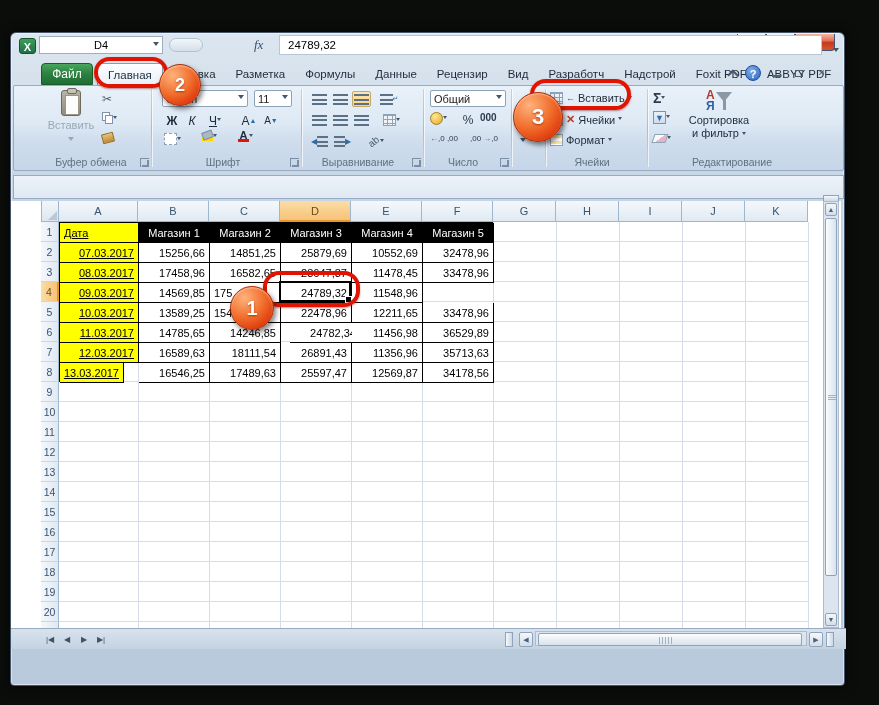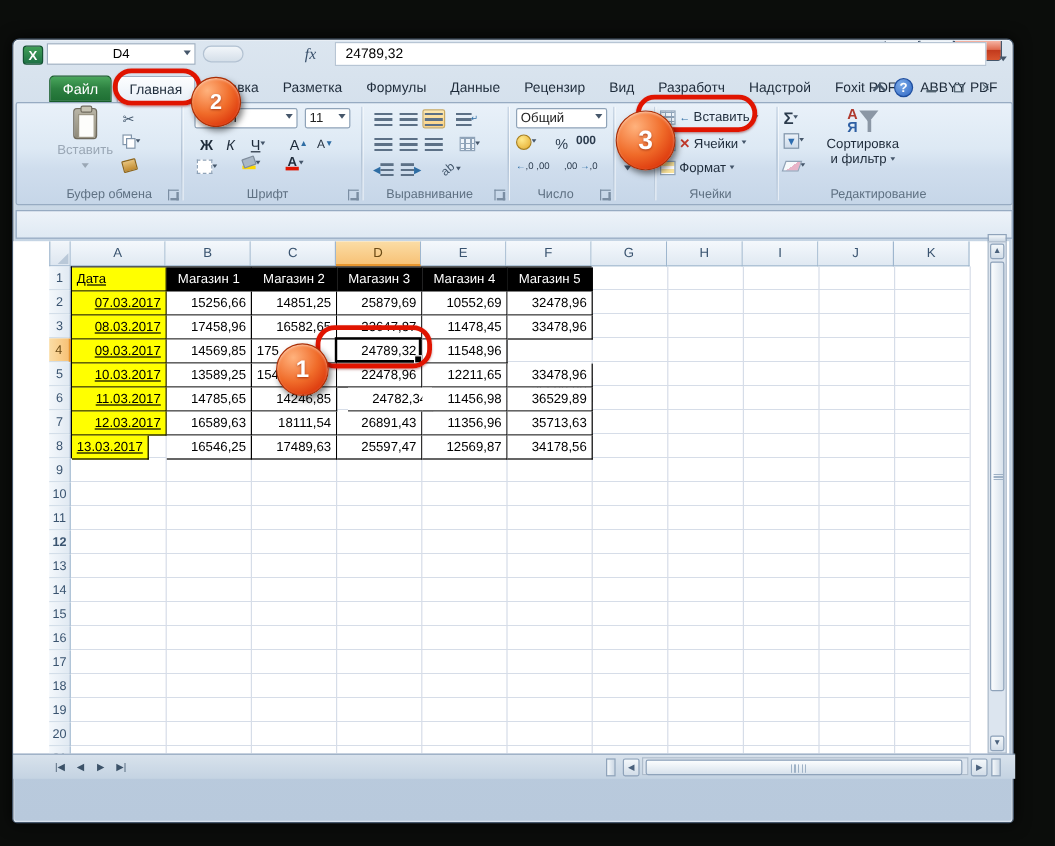--- a/index.html
+++ b/index.html
@@ -477,21 +477,21 @@
         <div class="row-h" style="top: 41px; height: 20px;">2</div>
         <div class="row-h" style="top: 61px; height: 20px;">3</div>
         <div class="row-h sel" style="top: 81px; height: 20px;">4</div>
         <div class="row-h" style="top: 101px; height: 20px;">5</div>
         <div class="row-h" style="top: 121px; height: 20px;">6</div>
         <div class="row-h" style="top: 141px; height: 20px;">7</div>
         <div class="row-h" style="top: 161px; height: 20px;">8</div>
         <div class="row-h" style="top: 181px; height: 20px;">9</div>
         <div class="row-h" style="top: 201px; height: 20px;">10</div>
         <div class="row-h" style="top: 221px; height: 20px;">11</div>
-        <div class="row-h" style="top: 241px; height: 20px; font-weight: bold;">12</div>
+        <div class="row-h" style="top: 241px; height: 20px;">12</div>
         <div class="row-h" style="top: 261px; height: 20px;">13</div>
         <div class="row-h" style="top: 281px; height: 20px;">14</div>
         <div class="row-h" style="top: 301px; height: 20px;">15</div>
         <div class="row-h" style="top: 321px; height: 20px;">16</div>
         <div class="row-h" style="top: 341px; height: 20px;">17</div>
         <div class="row-h" style="top: 361px; height: 20px;">18</div>
         <div class="row-h" style="top: 381px; height: 20px;">19</div>
         <div class="row-h" style="top: 401px; height: 20px;">20</div>
         <div class="row-h" style="top: 421px; height: 20px;">21</div>
         <div class="cellsbg" style="left: 48px; top: 21px; width: 749px; height: 406px;"></div>

